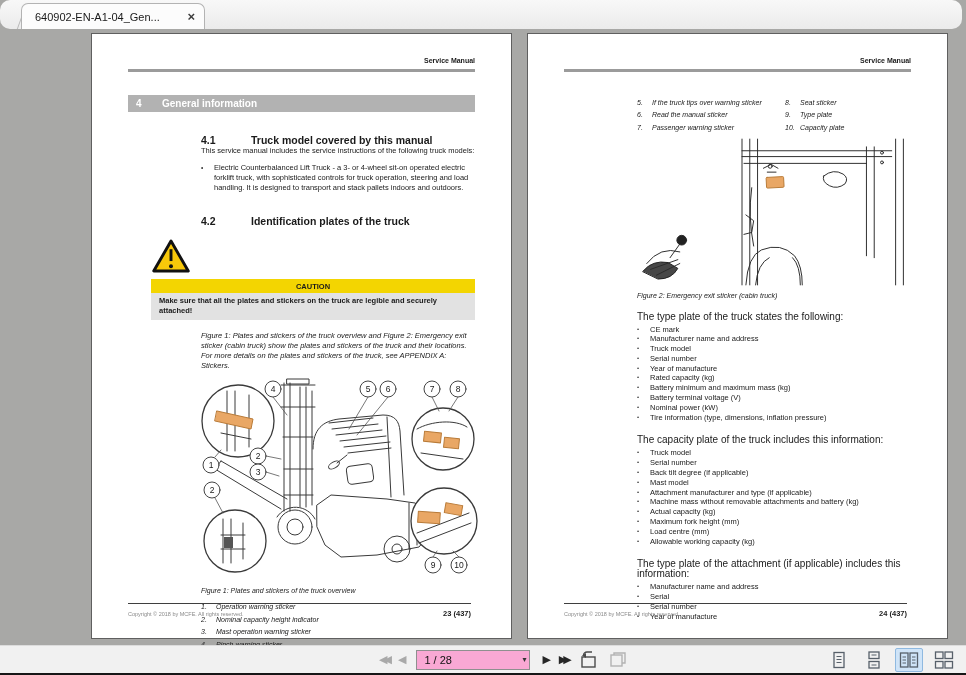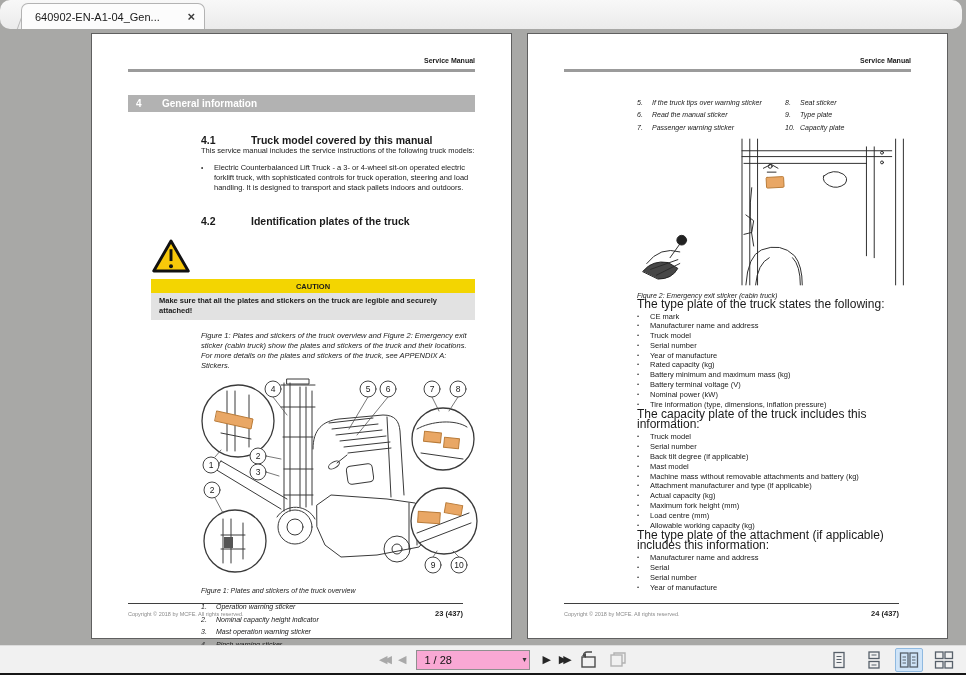--- a/index.html
+++ b/index.html
@@ -50,22 +50,22 @@
   .fig-caption { font-size:7px; font-style:italic; margin-top:2px; }
   .numlist { margin-top:8px; }
   .nrow { display:flex; font-size:7px; font-style:italic; line-height:9px; margin-top:3.5px; }
   .nrow .n { width:15px; flex:none; }
   .cols { display:flex; margin-top:22px; }
   .col1 { width:148px; }
   .col2 { flex:1; }
   .b2 { display:flex; }
   .b2 .bm { width:13px; font-size:6px; line-height:9.8px; color:#333; }
   .b2 .bt { flex:1; font-size:7.5px; line-height:9.8px; }
-  .para2 { font-size:12px; line-height:10px; margin-top:0; margin-bottom:3px; }
-  .page-footer { position:absolute; left:36px; right:48px; bottom:20px;
+  .para2 { font-size:10px; line-height:10px; margin-top:13px; margin-bottom:3px; }
+  .page-footer { position:absolute; left:36px; right:40px; bottom:20px;
     border-top:1px solid #3f3f3f; padding-top:5px; display:flex;
     justify-content:space-between; align-items:baseline; }
   .copyright { font-size:5.5px; color:#8a8a8a; }
   .pageno { font-size:7.5px; font-weight:bold; }
   svg text { font-family:"Liberation Sans", sans-serif; }
   
   .toolbar { position:absolute; left:0; right:0; bottom:0; height:28px;
     background:#f1f1f1; border-top:1px solid #dcdcdc; }
   .nav-group { position:absolute; left:374px; top:0; height:100%; display:flex; align-items:center; }
   .tb-btn { background:none; border:none; padding:0 5px; height:24px; display:flex;
@@ -368,25 +368,25 @@
         <div class="b2">
             <span class="bm">•</span>
             <span class="bt">Back tilt degree (if applicable)</span>
           </div>
         <div class="b2">
             <span class="bm">•</span>
             <span class="bt">Mast model</span>
           </div>
         <div class="b2">
             <span class="bm">•</span>
+            <span class="bt">Attachment manufacturer and type (if applicable)</span>
+          </div>
+        <div class="b2">
+            <span class="bm">•</span>
             <span class="bt">Machine mass without removable attachments and battery (kg)</span>
-          </div>
-        <div class="b2">
-            <span class="bm">•</span>
-            <span class="bt">Attachment manufacturer and type (if applicable)</span>
           </div>
         <div class="b2">
             <span class="bm">•</span>
             <span class="bt">Actual capacity (kg)</span>
           </div>
         <div class="b2">
             <span class="bm">•</span>
             <span class="bt">Maximum fork height (mm)</span>
           </div>
         <div class="b2">

